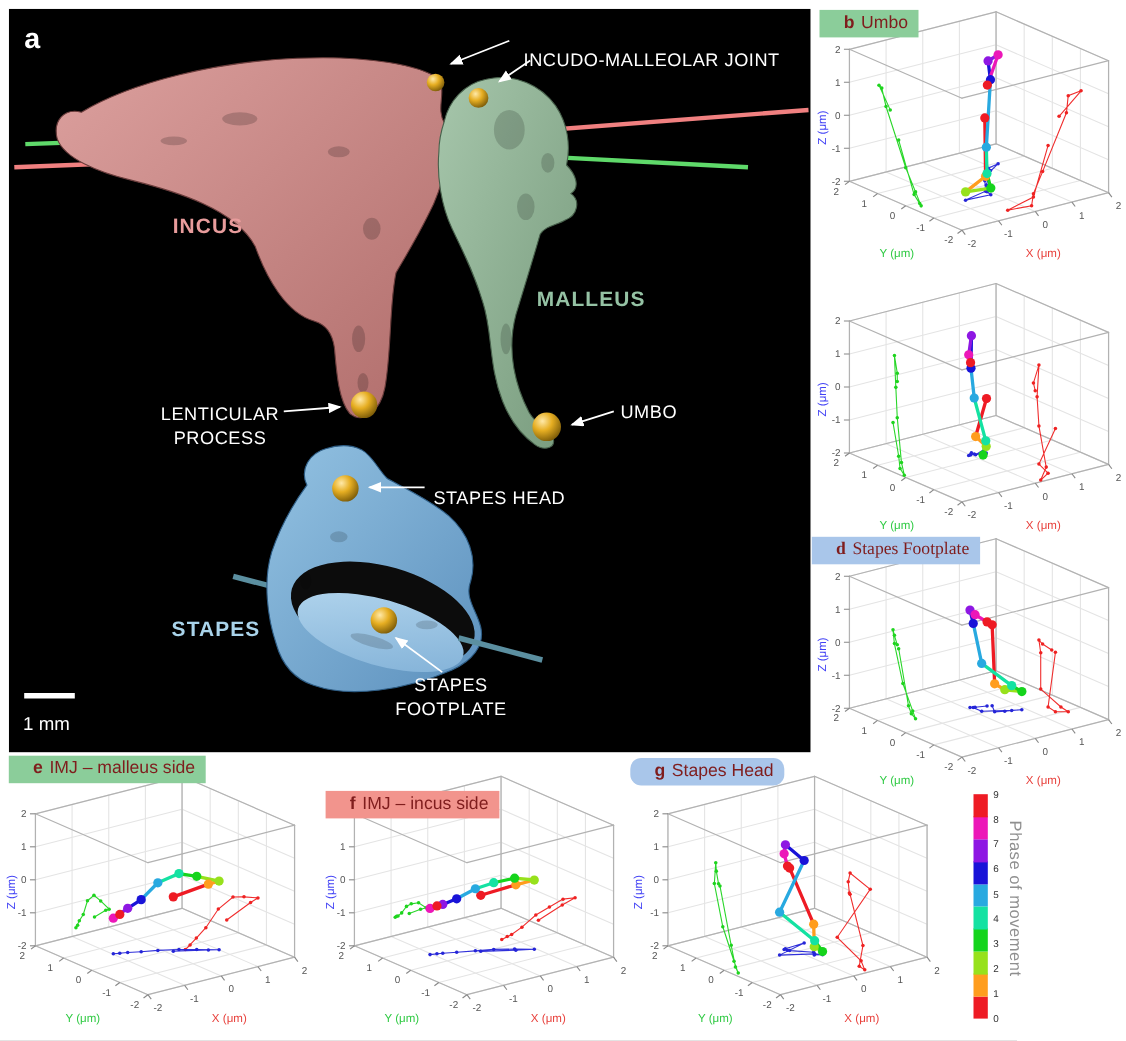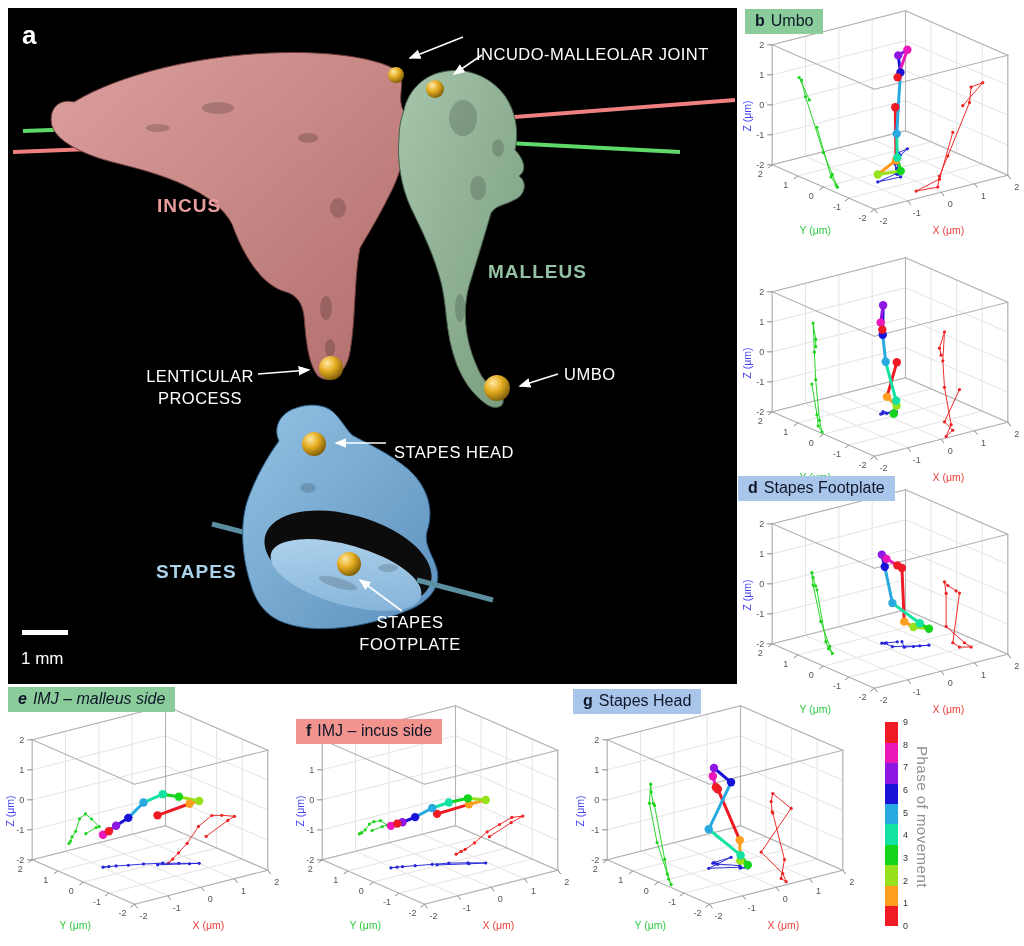--- a/index.html
+++ b/index.html
@@ -1,19 +1,19 @@
 <!DOCTYPE html>
 <html><head>
 <meta charset="utf-8">
 <style>
   html,body{margin:0;padding:0;background:#fff;}
   #root{position:relative;width:1024px;height:946px;background:#ffffff;
         font-family:"Liberation Sans",sans-serif;overflow:hidden;}
-  .chip{position:absolute;display:inline-block;padding:3px 10px 4px 10px;
-        font-size:16px;color:#0f172a;white-space:nowrap;z-index:5;}
+  .chip{position:absolute;display:inline-block;padding:3px 10px 4px 22px;
+        font-size:16px;color:#7f1d1d;white-space:nowrap;z-index:5;}
   .chip b{font-weight:bold;margin-right:6px;}
   .plot3d{position:absolute;z-index:1;}
   #colorbar{position:absolute;left:884px;top:718px;width:90px;height:220px;z-index:2;}
   #cbar-seg{position:absolute;left:1px;top:4px;width:13px;height:204px;}
   #cbar-seg div{position:absolute;left:0;width:13px;}
   .cbar-tick{position:absolute;left:19px;width:20px;font-size:9px;color:#333;}
   #cbar-title{position:absolute;left:30px;top:28px;height:180px;
         writing-mode:vertical-rl;font-size:15px;color:#8f8f8f;letter-spacing:.5px;}
   svg text{font-family:"Liberation Sans",sans-serif;}
 </style>
@@ -128,24 +128,24 @@
     <text x="556" y="372" fill="#fff" font-size="16.5" letter-spacing="0.5">UMBO</text>
     <text x="386" y="450" fill="#fff" font-size="16.5" letter-spacing="0.5">STAPES HEAD</text>
     <text x="148" y="570" fill="#a9d3ea" font-size="19" font-weight="bold" letter-spacing="1">STAPES</text>
     <text x="402" y="620" fill="#fff" font-size="16.5" text-anchor="middle" letter-spacing="0.5">STAPES</text>
     <text x="402" y="642" fill="#fff" font-size="16.5" text-anchor="middle" letter-spacing="0.5">FOOTPLATE</text>
     <rect x="14" y="622" width="46" height="5" fill="#fff"></rect>
     <text x="13" y="656" fill="#fff" font-size="17">1 mm</text>
   </svg>
 
   <div class="chip" id="chip-b" style="left: 745px; top: 9px; background: rgb(139, 205, 154);"><b>b</b><span>Umbo</span></div>
-  <div class="chip" id="chip-d" style="left: 738px; top: 476px; background: rgb(169, 198, 234);"><b>d</b><span>Stapes Footplate</span></div>
-  <div class="chip" id="chip-e" style="left: 8px; top: 687px; background: rgb(139, 205, 154); font-style: italic;"><b>e</b><span>IMJ – malleus side</span></div>
+  <div class="chip" id="chip-d" style="left: 738px; top: 488px; background: rgb(169, 198, 234); font-family: Liberation Serif, serif;"><b>d</b><span>Stapes Footplate</span></div>
+  <div class="chip" id="chip-e" style="left: 8px; top: 687px; background: rgb(139, 205, 154);"><b>e</b><span>IMJ – malleus side</span></div>
   <div class="chip" id="chip-f" style="left: 296px; top: 719px; background: rgb(242, 148, 141);"><b>f</b><span>IMJ – incus side</span></div>
-  <div class="chip" id="chip-g" style="left: 573px; top: 689px; background: rgb(169, 198, 234);"><b>g</b><span>Stapes Head</span></div>
+  <div class="chip" id="chip-g" style="left: 573px; top: 689px; background: rgb(169, 198, 234); border-radius: 10px;"><b>g</b><span>Stapes Head</span></div>
 
   <div class="plot3d" id="plot-b" style="left:737px;top:8px;width:287px;height:240px;"><svg width="287" height="240" viewBox="0 0 287 240">
         <line x1="35.215199999999996" y1="156.8312" x2="35.215199999999996" y2="36.831199999999995" stroke="#e4e4e4" stroke-width="1" stroke-linecap="round" opacity="1"></line>
         <line x1="35.215199999999996" y1="156.8312" x2="168.50639999999999" y2="122.7384" stroke="#e4e4e4" stroke-width="1" stroke-linecap="round" opacity="1"></line>
         <line x1="270.7848" y1="167.1688" x2="270.7848" y2="47.168800000000005" stroke="#e4e4e4" stroke-width="1" stroke-linecap="round" opacity="1"></line>
         <line x1="270.7848" y1="167.1688" x2="168.50639999999999" y2="122.7384" stroke="#e4e4e4" stroke-width="1" stroke-linecap="round" opacity="1"></line>
         <line x1="137.49360000000001" y1="201.2616" x2="35.215199999999996" y2="156.8312" stroke="#e4e4e4" stroke-width="1" stroke-linecap="round" opacity="1"></line>
         <line x1="137.49360000000001" y1="201.2616" x2="270.7848" y2="167.1688" stroke="#e4e4e4" stroke-width="1" stroke-linecap="round" opacity="1"></line>
         <line x1="68.538" y1="148.308" x2="68.538" y2="28.307999999999993" stroke="#e4e4e4" stroke-width="1" stroke-linecap="round" opacity="1"></line>
         <line x1="35.215199999999996" y1="126.8312" x2="168.50639999999999" y2="92.7384" stroke="#e4e4e4" stroke-width="1" stroke-linecap="round" opacity="1"></line>

